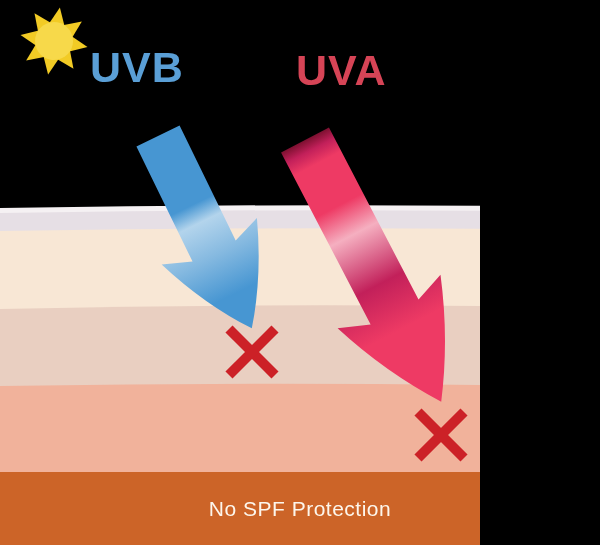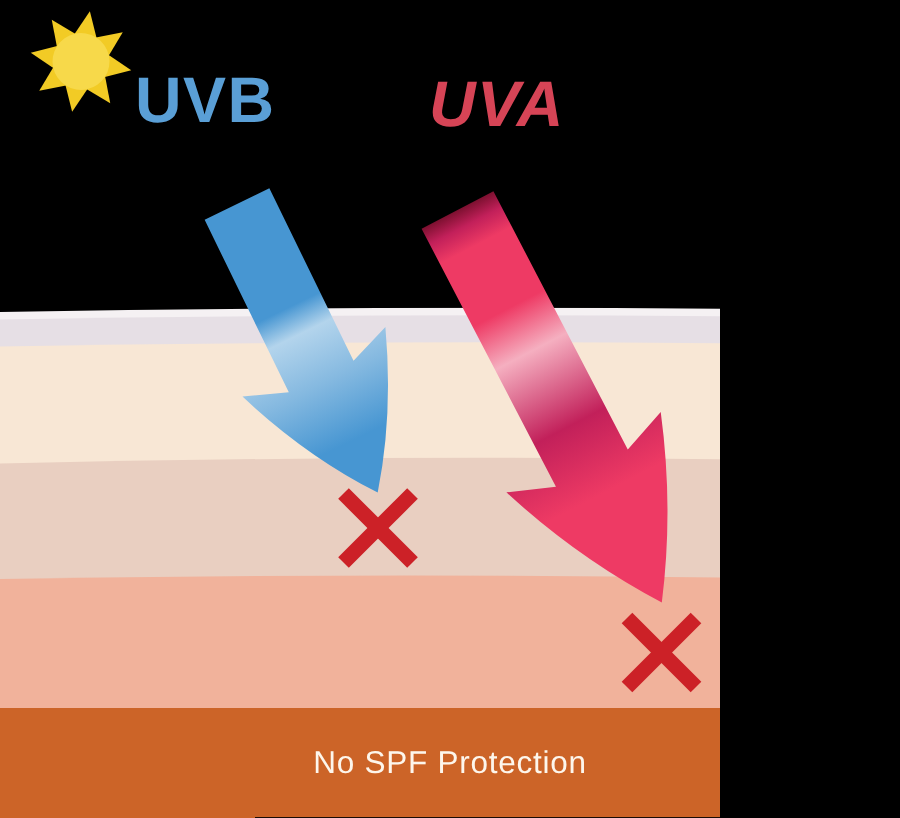--- a/index.html
+++ b/index.html
@@ -6,21 +6,21 @@
   .stage{
     position:relative;width:480px;height:545px;overflow:hidden;
     background:var(--background,#000);
     font-family:"Liberation Sans",sans-serif;
   }
   .sun{position:absolute;left:14px;top:0;width:82px;height:82px;}
   .sun .ray{fill:var(--sun-ray,#f2cb25);}
   .sun .core{fill:var(--sun-core,#f7d94a);}
   .uv-label{position:absolute;font-weight:700;font-size:43px;line-height:1;letter-spacing:1px;}
   .uvb{left:90px;top:46px;color:var(--uvb-text,#5a9fd6);}
-  .uva{left:286px;top:49px;color:var(--uva-text,#d64456);font-style:italic;}
+  .uva{left:296px;top:49px;color:var(--uva-text,#d64456);}
   .skin-svg{position:absolute;left:0;top:205px;width:600px;height:267px;}
   .skin-surface{fill:var(--skin-surface,#f5f1f3);}
   .skin-l1{fill:var(--skin-layer-1,#e6dfe5);}
   .skin-l2{fill:var(--skin-layer-2,#f8e7d5);}
   .skin-l3{fill:var(--skin-layer-3,#e9cfc1);}
   .skin-l4{fill:var(--skin-layer-4,#f1b29b);}
   .arrows-svg{position:absolute;left:0;top:0;width:600px;height:545px;}
   .stop-b{stop-color:var(--arrow-uvb,#4796d2);}
   .stop-b-light{stop-color:var(--arrow-uvb-light,#b3d4ec);}
   .stop-b-mid{stop-color:var(--arrow-uvb-mid,#85b9e0);}

